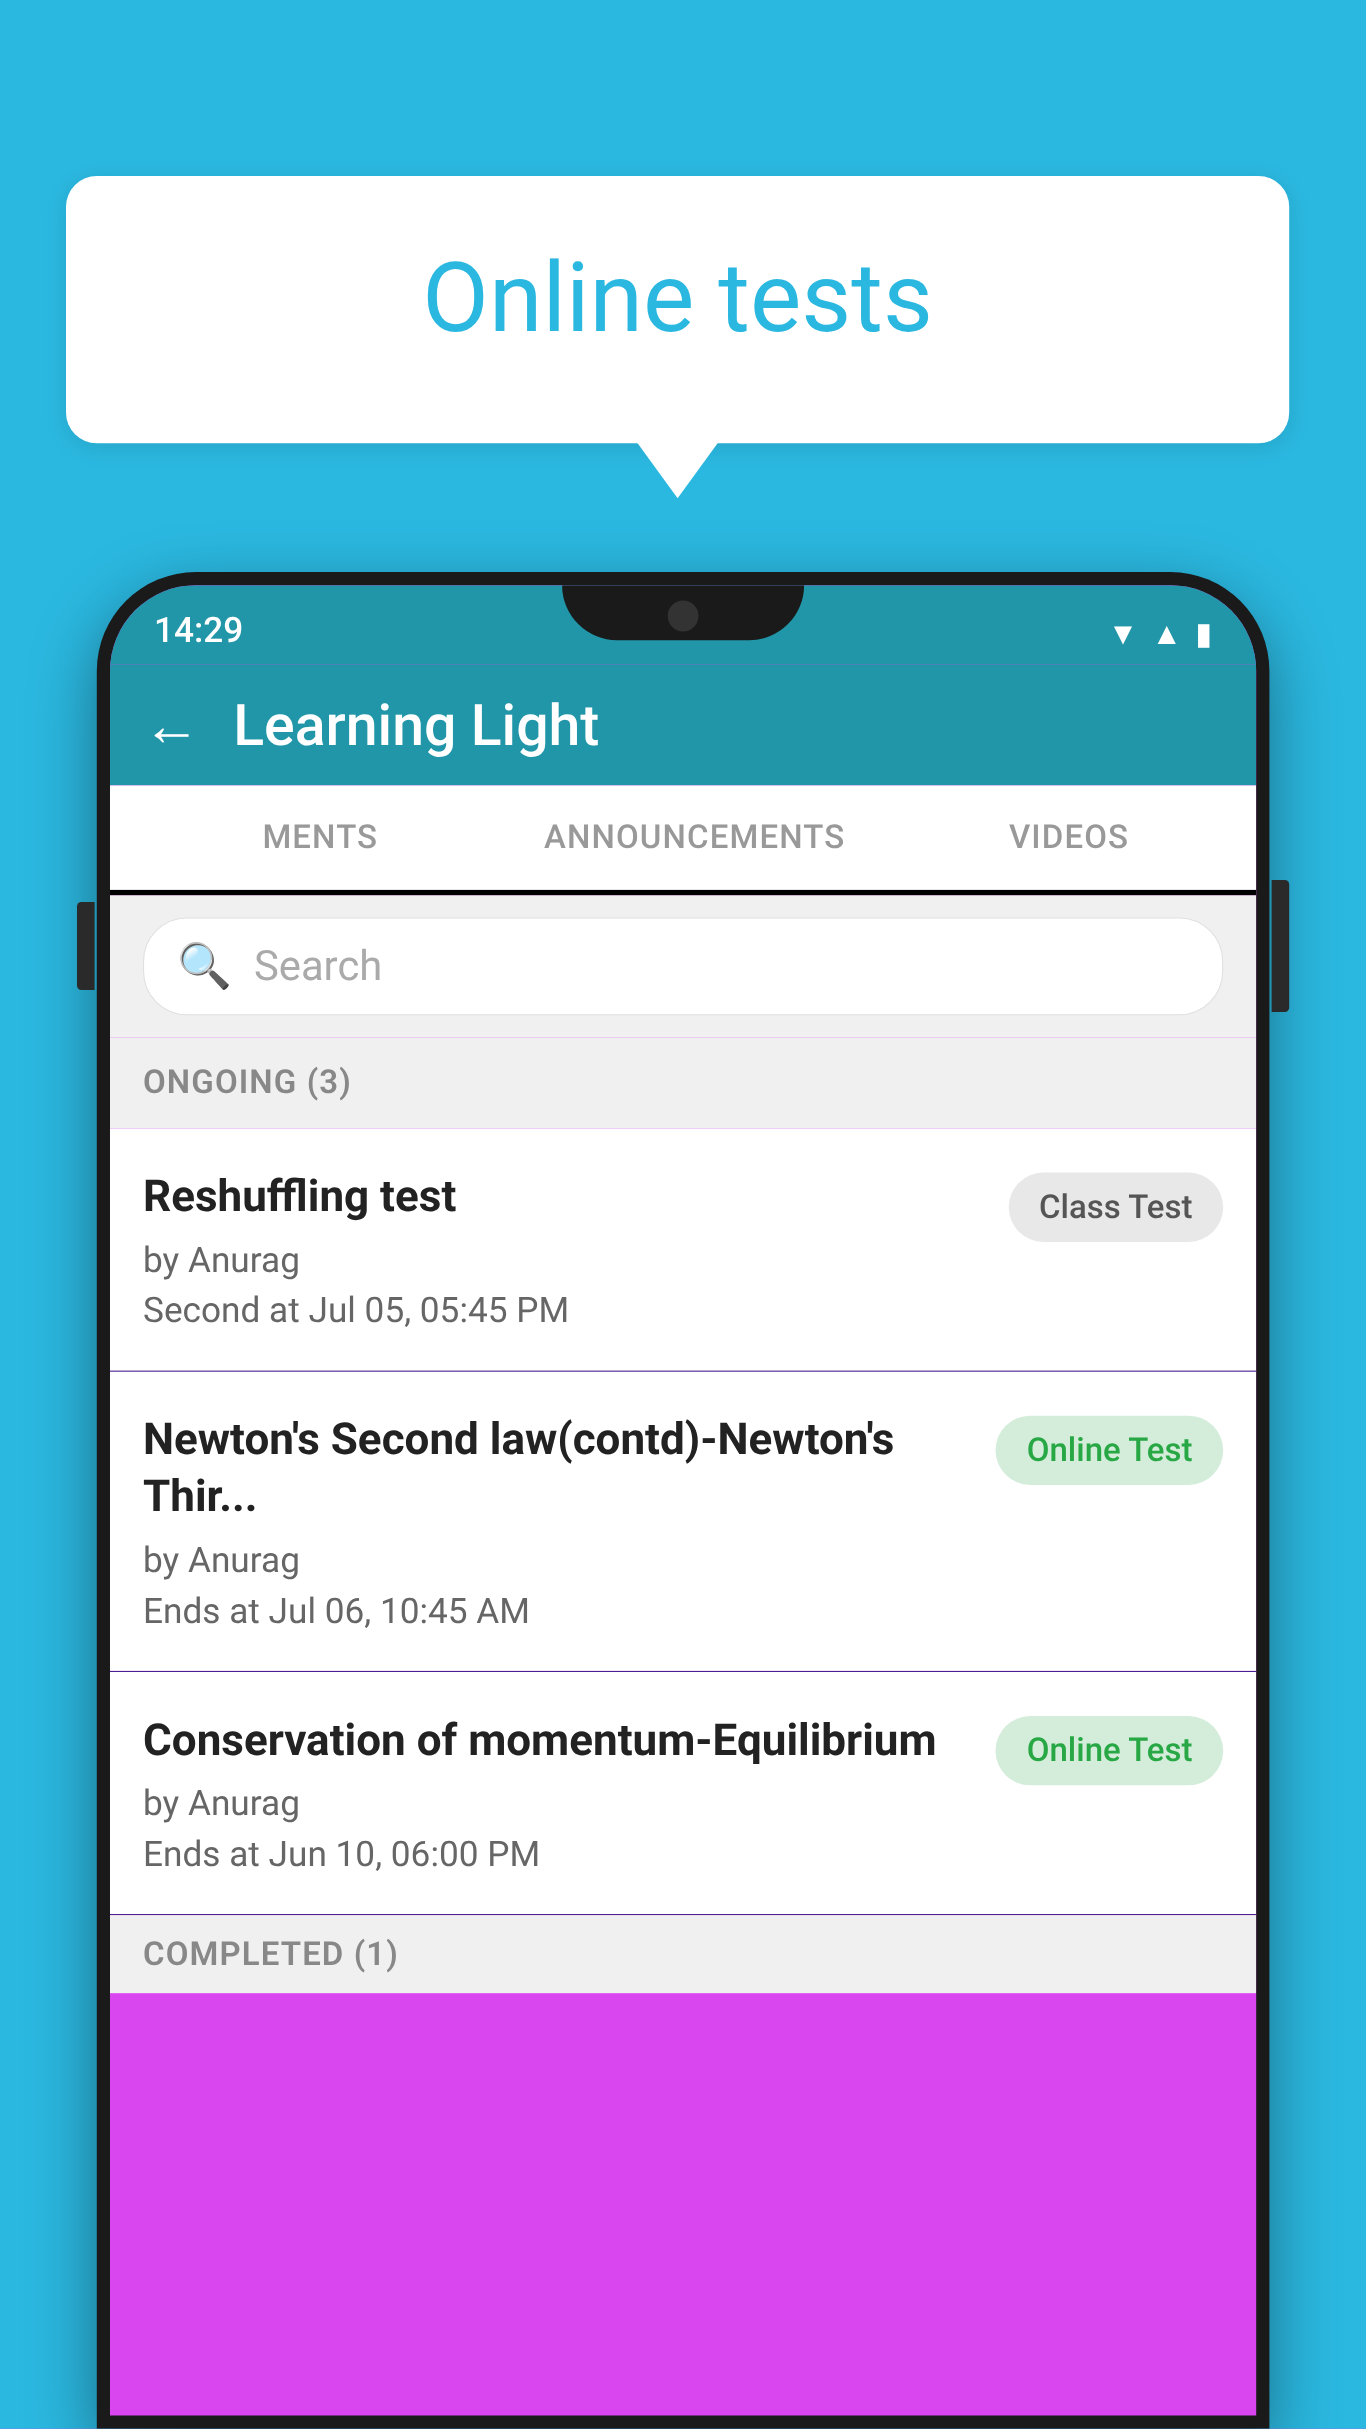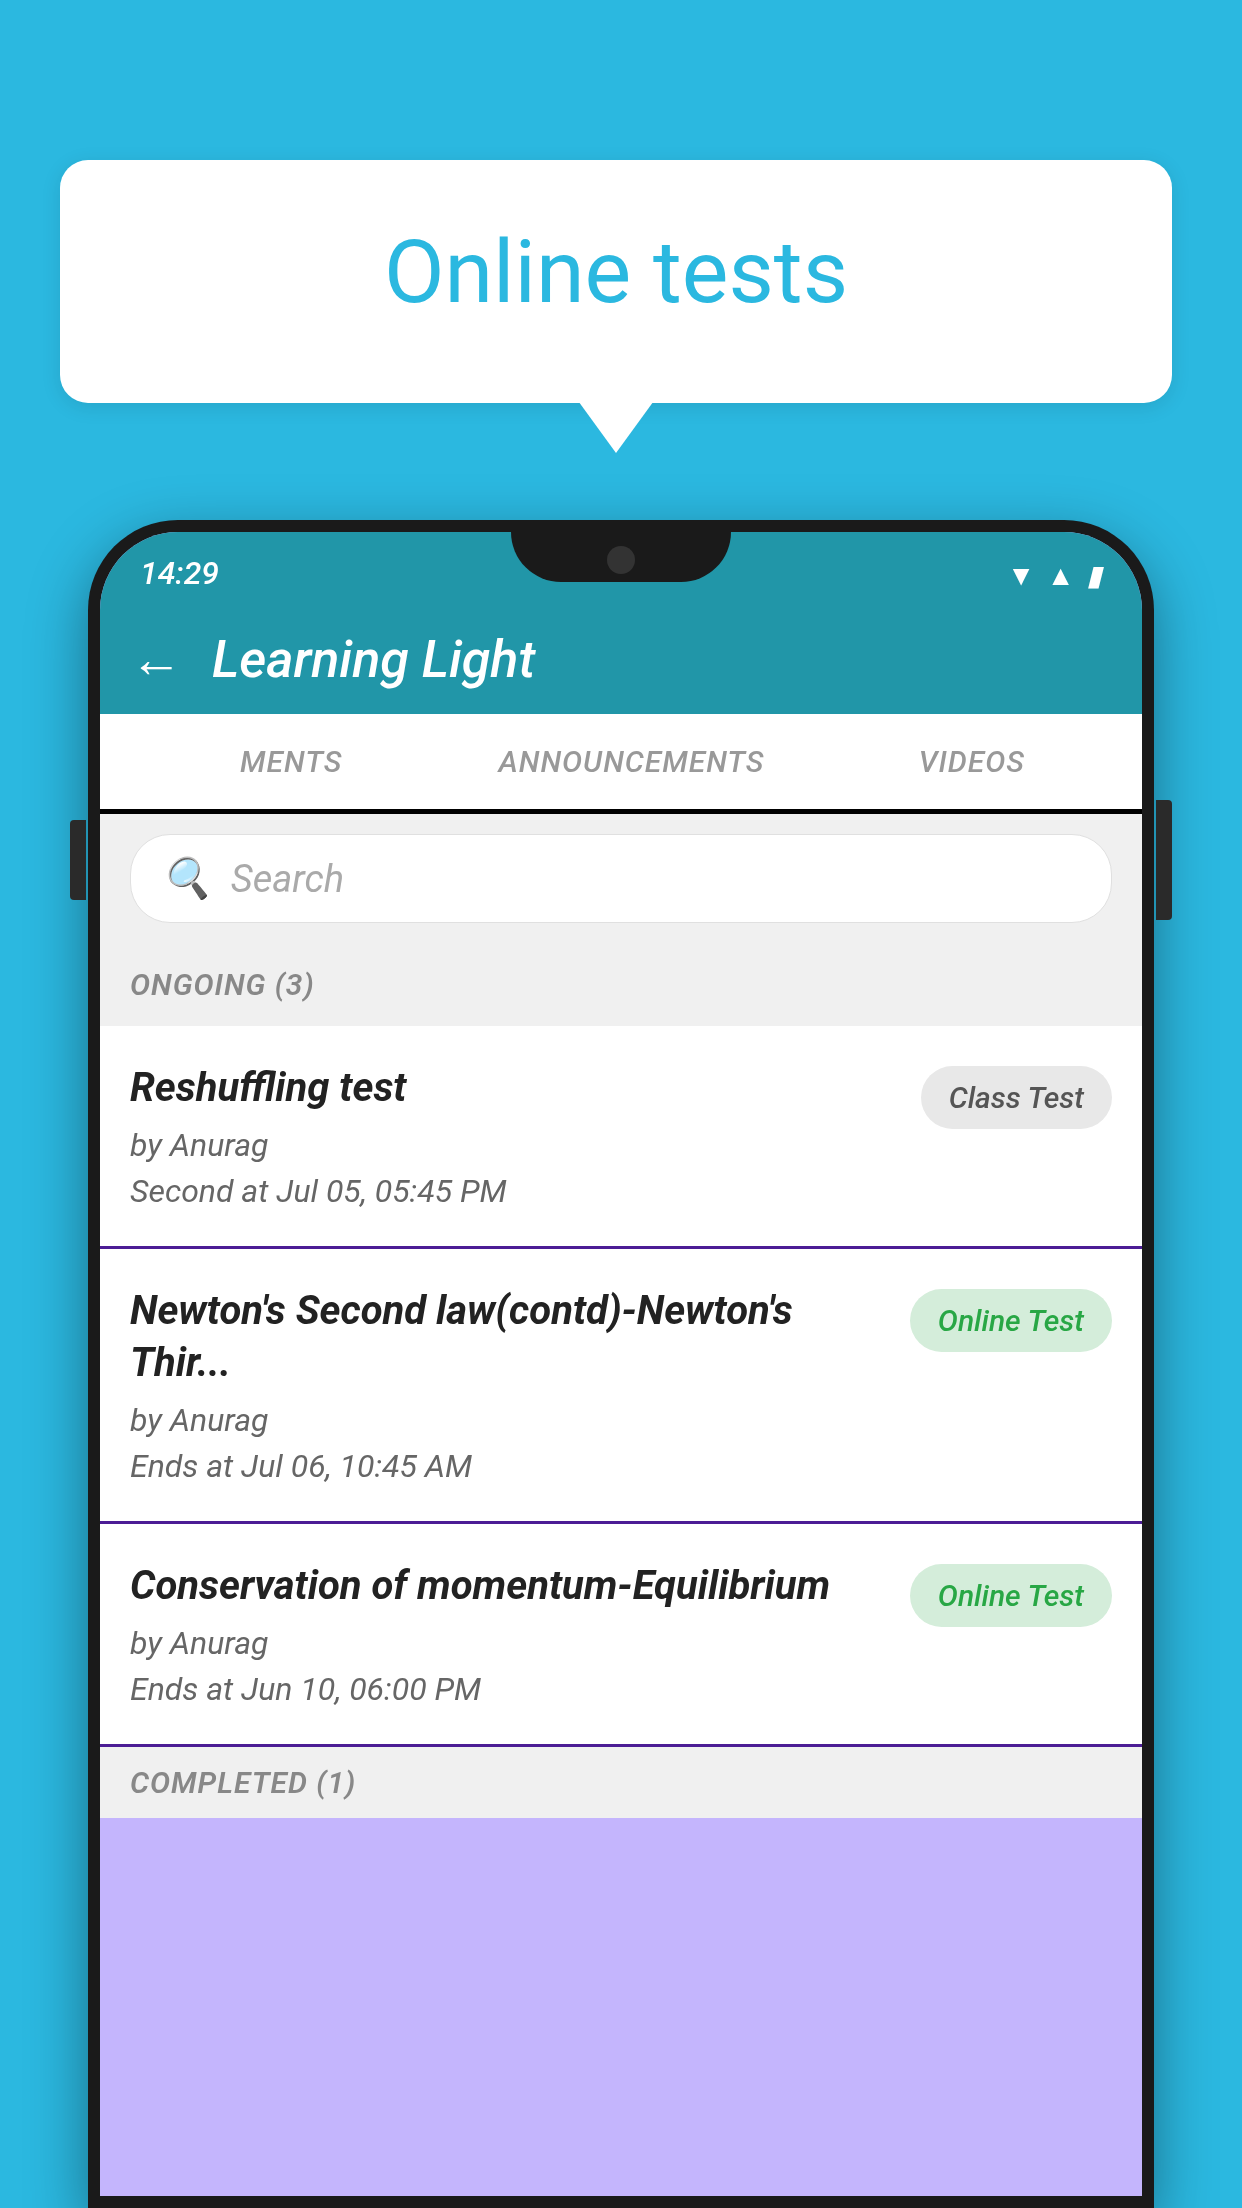--- a/index.html
+++ b/index.html
@@ -68,26 +68,25 @@
       left: 88px;
       right: 88px;
       bottom: 0;
       background: #1a1a1a;
       border-radius: 90px 90px 0 0;
       padding: 12px;
       box-shadow: 0 20px 60px rgba(0,0,0,0.4);
     }
 
     .phone-inner {
-      background: #c4b5fd;
+      background: #d946ef;
       border-radius: 78px 78px 0 0;
       overflow: hidden;
       height: 100%;
       position: relative;
-      font-style: italic;
     }
 
     
     .phone-notch {
       position: absolute;
       top: 0;
       left: 50%;
       transform: translateX(-50%);
       width: 220px;
       height: 50px;
@@ -234,21 +233,21 @@
       text-transform: uppercase;
     }
 
     
     .tests-list {
       background: white;
     }
 
     .test-item {
       padding: 36px 30px;
-      border-bottom: 3px solid #4c1d95;
+      border-bottom: 1px solid #4c1d95;
       display: flex;
       align-items: flex-start;
       justify-content: space-between;
       gap: 20px;
     }
 
     .test-info {
       flex: 1;
     }
 

